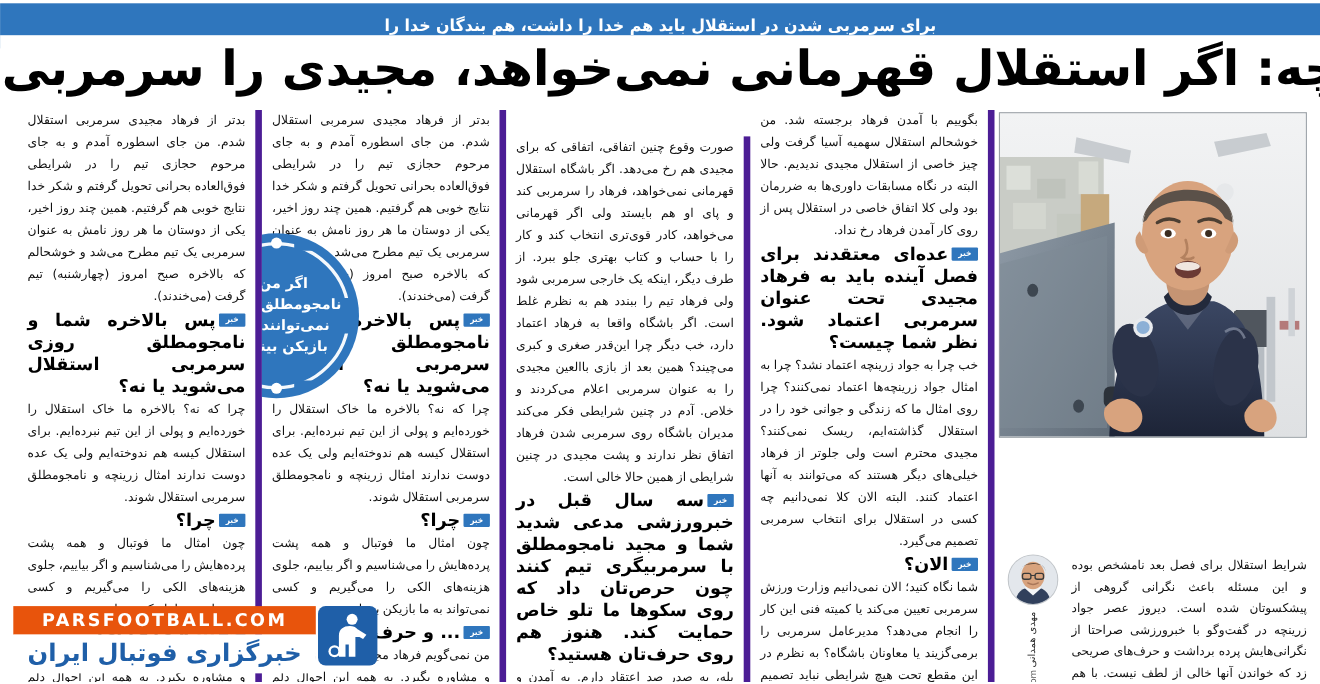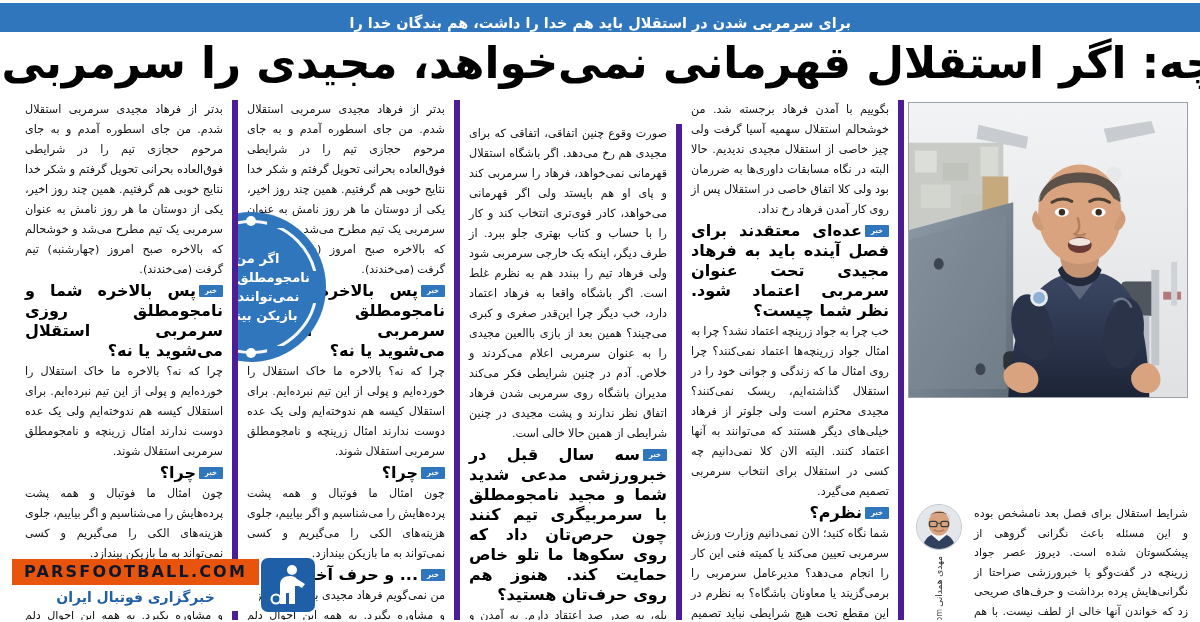--- a/index.html
+++ b/index.html
@@ -285,33 +285,33 @@
     border-radius: 7px;
     display: flex;
     align-items: center;
     justify-content: center;
     margin-left: 2px;
   }
   .wm-logo svg { display: block; }
   .wm-bars { display: flex; flex-direction: column; justify-content: center; }
   .wm-top {
     background: #e8540c;
-    color: #0f172a;
+    color: #ffffff;
     font-size: 16px;
     font-weight: bold;
     letter-spacing: 2.2px;
     padding: 3px 12px 3px 12px;
     text-align: center;
     font-family: "DejaVu Sans", "Liberation Sans", sans-serif;
     line-height: 1.25;
   }
   .wm-bottom {
     background: #ffffff;
     color: #1f5fa8;
-    font-size: 14px;
+    font-size: 22px;
     font-weight: bold;
     padding: 3px 12px;
     text-align: center;
     direction: rtl;
     line-height: 1.25;
     border: 1px solid #ffffff;
   }
 </style>
 </head>
 <body>
@@ -422,21 +422,21 @@
       </div>
     </div>
 
     <div class="col col-c">
       <p class="para">بگوییم با آمدن فرهاد برجسته شد. من خوشحالم استقلال سهمیه آسیا گرفت ولی چیز خاصی از استقلال مجیدی ندیدیم. حالا البته در نگاه مسابقات داوری‌ها به ضررمان بود ولی کلا اتفاق خاصی در استقلال پس از روی کار آمدن فرهاد رخ نداد.</p>
       <p class="qa">
         <span class="qmark"></span><span>عده‌ای معتقدند برای فصل آینده باید به فرهاد مجیدی تحت عنوان سرمربی اعتماد شود. نظر شما چیست؟</span>
       </p>
       <p class="para">خب چرا به جواد زرینچه اعتماد نشد؟ چرا به امثال جواد زرینچه‌ها اعتماد نمی‌کنند؟ چرا روی امثال ما که زندگی و جوانی خود را در استقلال گذاشته‌ایم، ریسک نمی‌کنند؟ مجیدی محترم است ولی جلوتر از فرهاد خیلی‌های دیگر هستند که می‌توانند به آنها اعتماد کنند. البته الان کلا نمی‌دانیم چه کسی در استقلال برای انتخاب سرمربی تصمیم می‌گیرد.</p>
       <p class="qa">
-        <span class="qmark"></span><span>نظرم؟</span>
+        <span class="qmark"></span><span>الان؟</span>
       </p>
       <p class="para">شما نگاه کنید؛ الان نمی‌دانیم وزارت ورزش سرمربی تعیین می‌کند یا کمیته فنی این کار را انجام می‌دهد؟ مدیرعامل سرمربی را برمی‌گزیند یا معاونان باشگاه؟ به نظرم در این مقطع تحت هیچ شرایطی نباید تصمیم احساسی گرفت چون اگر استقلال فصل آینده قهرمان لیگ برتر نشود، دیگر برای ما و هواداران چیزی باقی نخواهد ماند.</p>
 
     </div>
 
     <div class="col col-b">
       <p class="para">صورت وقوع چنین اتفاقی، اتفاقی که برای مجیدی هم رخ می‌دهد. اگر باشگاه استقلال قهرمانی نمی‌خواهد، فرهاد را سرمربی کند و پای او هم بایستد ولی اگر قهرمانی می‌خواهد، کادر قوی‌تری انتخاب کند و کار را با حساب و کتاب بهتری جلو ببرد. از طرف دیگر، اینکه یک خارجی سرمربی شود ولی فرهاد تیم را ببندد هم به نظرم غلط است. اگر باشگاه واقعا به فرهاد اعتماد دارد، خب دیگر چرا این‌قدر صغری و کبری می‌چیند؟ همین بعد از بازی با‌العین مجیدی را به عنوان سرمربی اعلام می‌کردند و خلاص. آدم در چنین شرایطی فکر می‌کند مدیران باشگاه روی سرمربی شدن فرهاد اتفاق نظر ندارند و پشت مجیدی در چنین شرایطی از همین حالا خالی است.</p>
       <p class="qa">
         <span class="qmark"></span><span>سه سال قبل در خبرورزشی مدعی شدید شما و مجید نامجومطلق با سرمربیگری تیم کنند چون حرص‌تان داد که روی سکوها ما تلو خاص حمایت کند. هنوز هم روی حرف‌تان هستید؟</span>
       </p>

